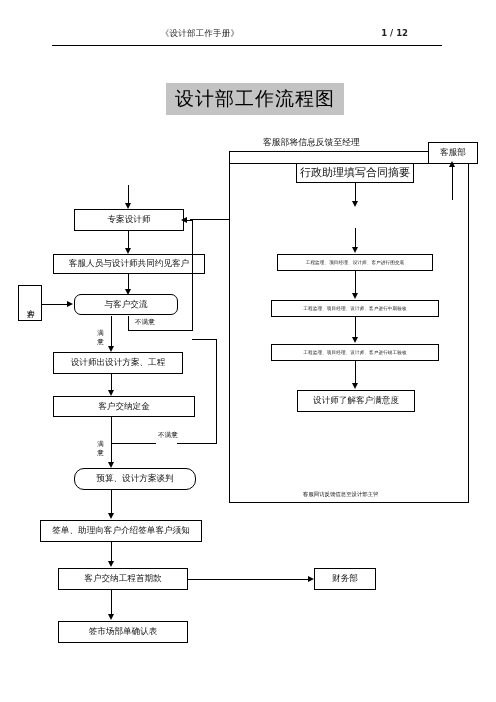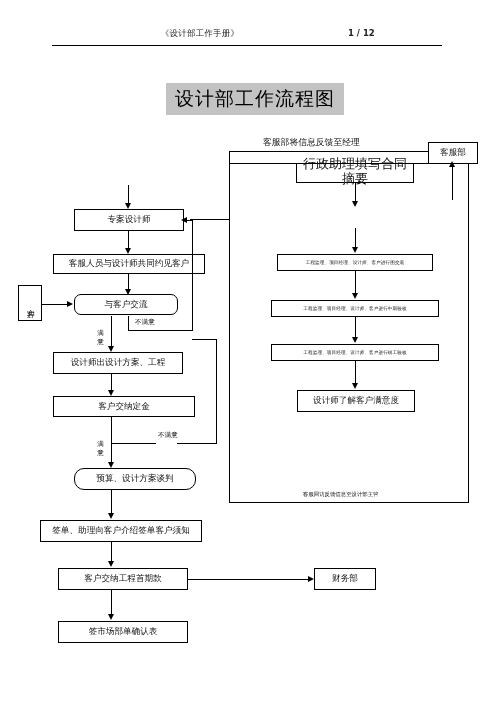--- a/index.html
+++ b/index.html
@@ -36,21 +36,21 @@
     font-size: 8.5px;
     color: #222;
     letter-spacing: .2px;
     white-space: nowrap;
   }
   .hdr-page {
     position: absolute;
     left: 348px;
     top: 28px;
     width: 60px;
-    text-align: left;
+    text-align: right;
     font-size: 8.5px;
     font-weight: bold;
     color: #222;
     white-space: nowrap;
   }
 
   
   .banner {
     position: absolute;
     left: 166px;
@@ -74,21 +74,21 @@
     background: #ffffff;
     display: flex;
     align-items: center;
     justify-content: center;
     text-align: center;
     color: #111;
     line-height: 1.15;
   }
   .box.small-text { font-size: 4.6px; letter-spacing: .1px; }
   .box.f9  { font-size: 8.6px; }
-  .box.f8  { font-size: 13px; font-family: Liberation Mono, monospace; }
+  .box.f8  { font-size: 11px; }
   .box.vert {
     writing-mode: vertical-rl;
     text-orientation: upright;
     font-size: 8px;
     line-height: 1.2;
   }
 
   
   .ln {
     position: absolute;

